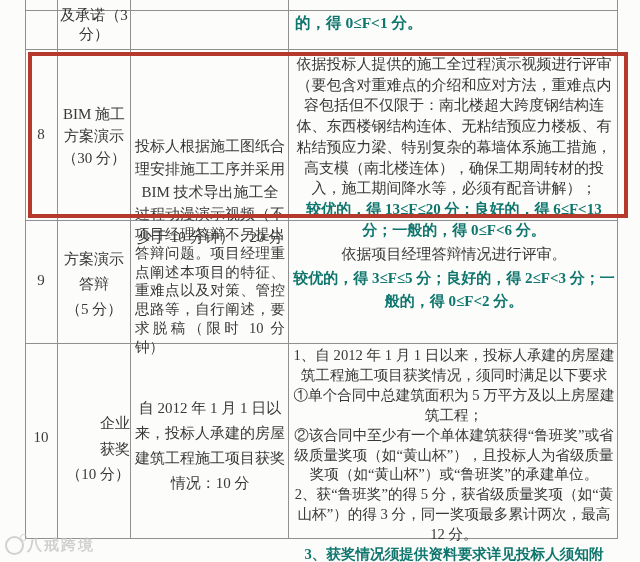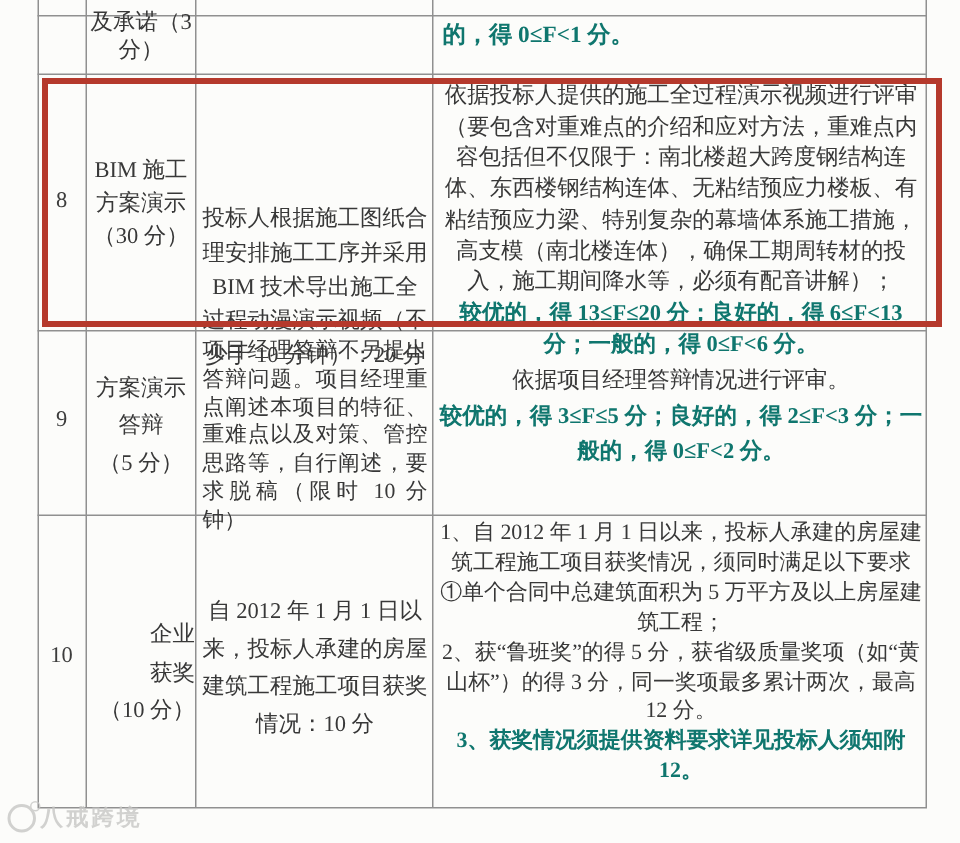--- a/index.html
+++ b/index.html
@@ -89,20 +89,21 @@
   <div class="cell num" style="left:25px;top:429px;text-align:center;">10</div>
   <div class="cell ctr" style="left:58px;top:411px;width:72px;line-height:25.5px;text-align:right;">
     <span class="ln">企业</span>
     <span class="ln">获奖</span>
     <span class="ln">（10 分）</span>
   </div>
   <div class="cell ctr" style="left:134px;top:396px;width:152px;line-height:25px;">自 2012 年 1 月 1 日以来，投标人承建的房屋建筑工程施工项目获奖情况：10 分</div>
   <div class="cell crit" style="left:293px;top:346px;width:322px;line-height:19.9px;font-size:14.6px;">
     <p>1、自 2012 年 1 月 1 日以来，投标人承建的房屋建筑工程施工项目获奖情况，须同时满足以下要求</p>
     <p>①单个合同中总建筑面积为 5 万平方及以上房屋建筑工程；</p>
+    <p>②该合同中至少有一个单体建筑获得“鲁班奖”或省级质量奖项（如“黄山杯”），且投标人为省级质量奖项（如“黄山杯”）或“鲁班奖”的承建单位。</p>
     <p>2、获“鲁班奖”的得 5 分，获省级质量奖项（如“黄山杯”）的得 3 分，同一奖项最多累计两次，最高 12 分。</p>
     <p class="bold">3、获奖情况须提供资料要求详见投标人须知附 12。</p>
   </div>
 
   <div class="watermark">
     <span class="wm-logo"></span>
     <span class="wm-text">八戒跨境</span>
   </div>
 
 </div>

